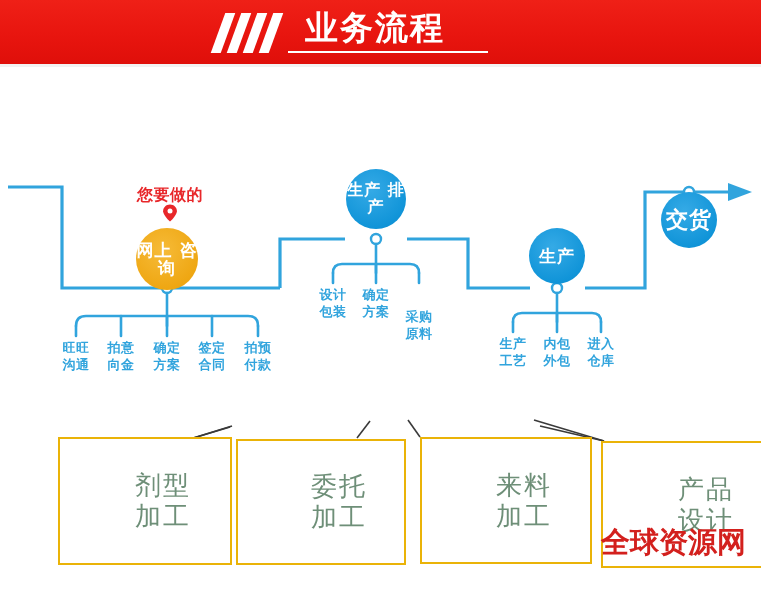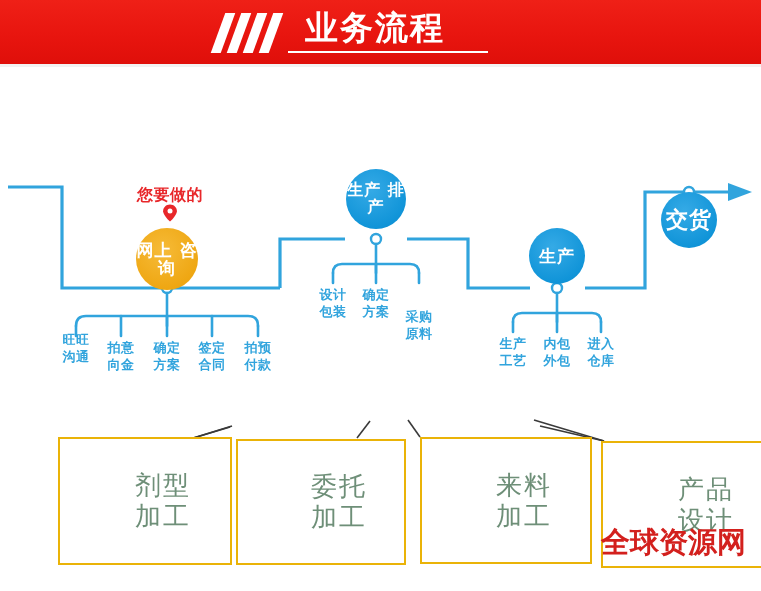--- a/index.html
+++ b/index.html
@@ -282,21 +282,21 @@
   </div>
 
   <div class="node node-blue" id="node-produce">
     <span>生产</span>
   </div>
 
   <div class="node node-blue" id="node-deliver">
     <span>交货</span>
   </div>
 
-  <div class="sublabel" style="left:54px; top:331px; width:44px;">
+  <div class="sublabel" style="left:54px; top:339px; width:44px;">
     <span>旺旺</span>
     <span>沟通</span>
   </div>
   <div class="sublabel" style="left:99px; top:339px; width:44px;">
     <span>拍意</span>
     <span>向金</span>
   </div>
   <div class="sublabel" style="left:145px; top:339px; width:44px;">
     <span>确定</span>
     <span>方案</span>

